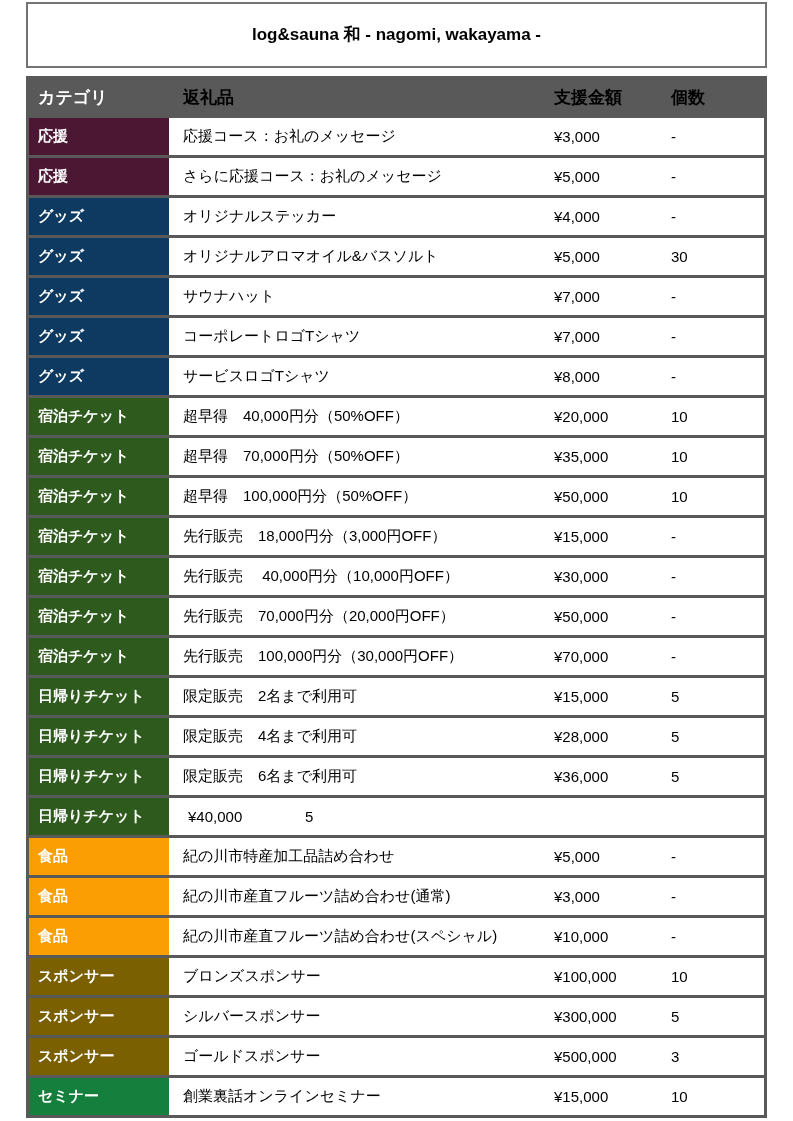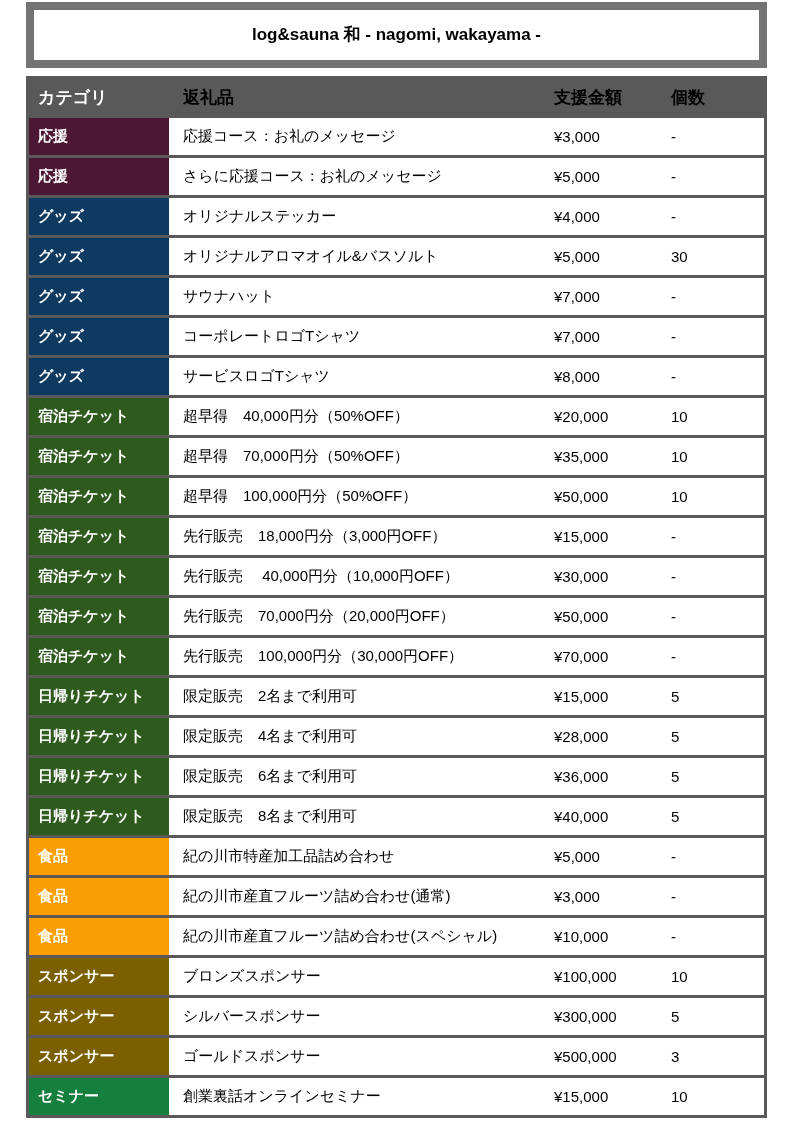--- a/index.html
+++ b/index.html
@@ -10,21 +10,21 @@
   }
   .page {
     width: 793px;
     height: 1121px;
     box-sizing: border-box;
     padding: 2px 26px 0 26px;
     background: #ffffff;
   }
   .title-box {
     box-sizing: border-box;
-    border: 8px solid #737373;
+    border: 2px solid #737373;
     height: 66px;
     display: flex;
     flex-direction: column;
     justify-content: center;
     align-items: center;
     text-align: center;
     font-weight: bold;
     font-size: 17px;
     line-height: 1.45;
     color: #000000;
@@ -196,21 +196,20 @@
 
   <div class="row">
     <div class="cell c-cat" style="background: rgb(47, 90, 30);">日帰りチケット</div>
     <div class="cell c-item">限定販売　6名まで利用可</div>
     <div class="cell c-amount">¥36,000</div>
     <div class="cell c-count">5</div>
   </div>
 
   <div class="row">
     <div class="cell c-cat" style="background: rgb(47, 90, 30);">日帰りチケット</div>
-    <div class="cell c-item">限定販売　8名まで利用可</div>
     <div class="cell c-amount">¥40,000</div>
     <div class="cell c-count">5</div>
   </div>
 
   <div class="row">
     <div class="cell c-cat" style="background: rgb(251, 158, 4);">食品</div>
     <div class="cell c-item">紀の川市特産加工品詰め合わせ</div>
     <div class="cell c-amount">¥5,000</div>
     <div class="cell c-count">-</div>
   </div>

